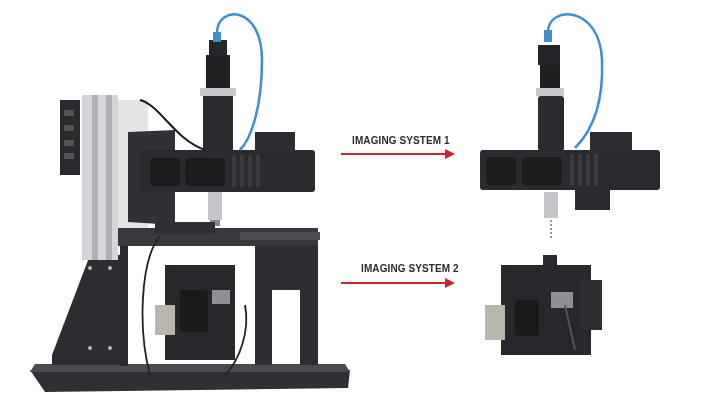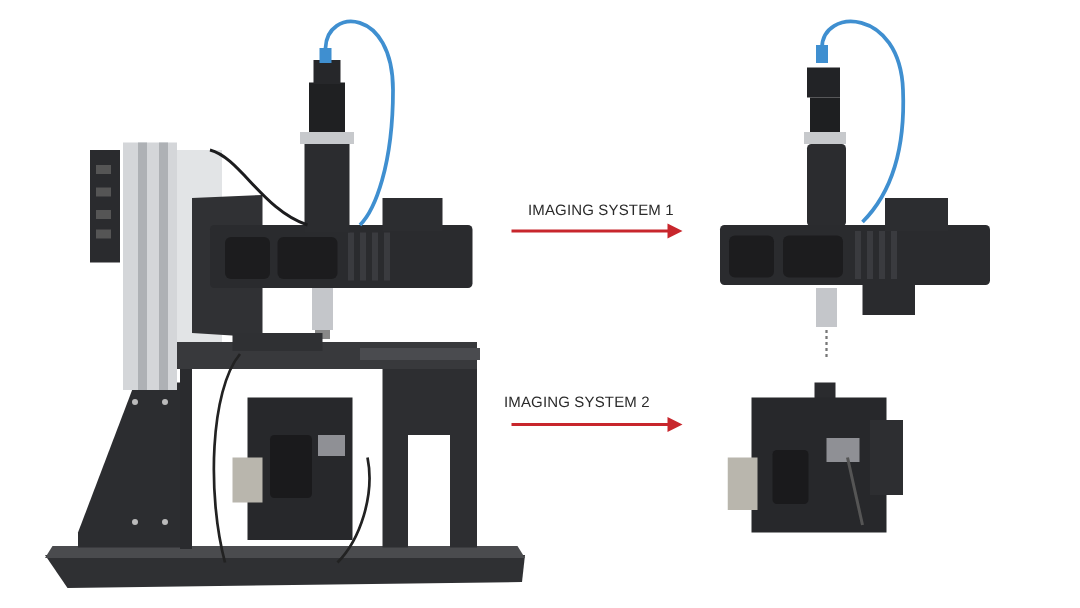--- a/index.html
+++ b/index.html
@@ -1,16 +1,16 @@
 <!DOCTYPE html>
 <html><head>
 <meta charset="utf-8">
 <style>
   html, body { margin:0; padding:0; background:#ffffff; }
-  #stage { position:relative; width:720px; height:405px; overflow:hidden; background:#fff; font-family:"Liberation Sans", sans-serif; }
+  #stage { position:relative; width:720px; height:405px; overflow:hidden; background:#fff; font-family:"Liberation Sans", sans-serif;font-weight:bold; }
   .lbl { position:absolute; font-size:10px; color:#2b2b2b; letter-spacing:0.1px; white-space:nowrap; }
   .arrow { position:absolute; height:2px; background:#c8262c; }
   .arrow::after { content:""; position:absolute; right:-9px; top:-4px; border-left:10px solid #c8262c; border-top:5px solid transparent; border-bottom:5px solid transparent; }
   svg { position:absolute; }
 </style>
 </head>
 <body>
 
 <div id="stage">
 
@@ -74,21 +74,21 @@
     <rect x="155" y="305" width="20" height="30" fill="#b9b6ad"></rect>
     <rect x="212" y="290" width="18" height="14" fill="#8f9095"></rect>
 
     <path d="M160,236 C140,260 138,330 150,375" stroke="#222" stroke-width="1.8" fill="none"></path>
     <path d="M245,305 C250,330 240,360 225,375" stroke="#222" stroke-width="1.8" fill="none"></path>
   </svg>
 
   <div class="lbl" style="left:352px;top:135px;">IMAGING SYSTEM 1</div>
   <div class="arrow" style="left:341px;top:153px;width:105px;"></div>
 
-  <div class="lbl" style="left:336px;top:263px;">IMAGING SYSTEM 2</div>
+  <div class="lbl" style="left:361px;top:263px;">IMAGING SYSTEM 2</div>
   <div class="arrow" style="left:341px;top:282px;width:105px;"></div>
 
   <svg width="200" height="240" viewBox="0 0 200 240" style="left:470px;top:0;">
     <path d="M78,32 C78,5 130,5 132,60 C134,110 118,135 105,148" stroke="#3f8fd0" stroke-width="2.5" fill="none"></path>
     <rect x="74" y="30" width="8" height="12" fill="#3f8fd0"></rect>
     <rect x="68" y="45" width="22" height="20" fill="#222326"></rect>
     <rect x="70" y="65" width="20" height="25" fill="#1e1f21"></rect>
     <rect x="66" y="88" width="28" height="8" fill="#c7c9cc"></rect>
     <rect x="68" y="96" width="26" height="55" rx="3" fill="#2b2c2f"></rect>
     <rect x="10" y="150" width="180" height="40" rx="3" fill="#2a2b2e"></rect>

